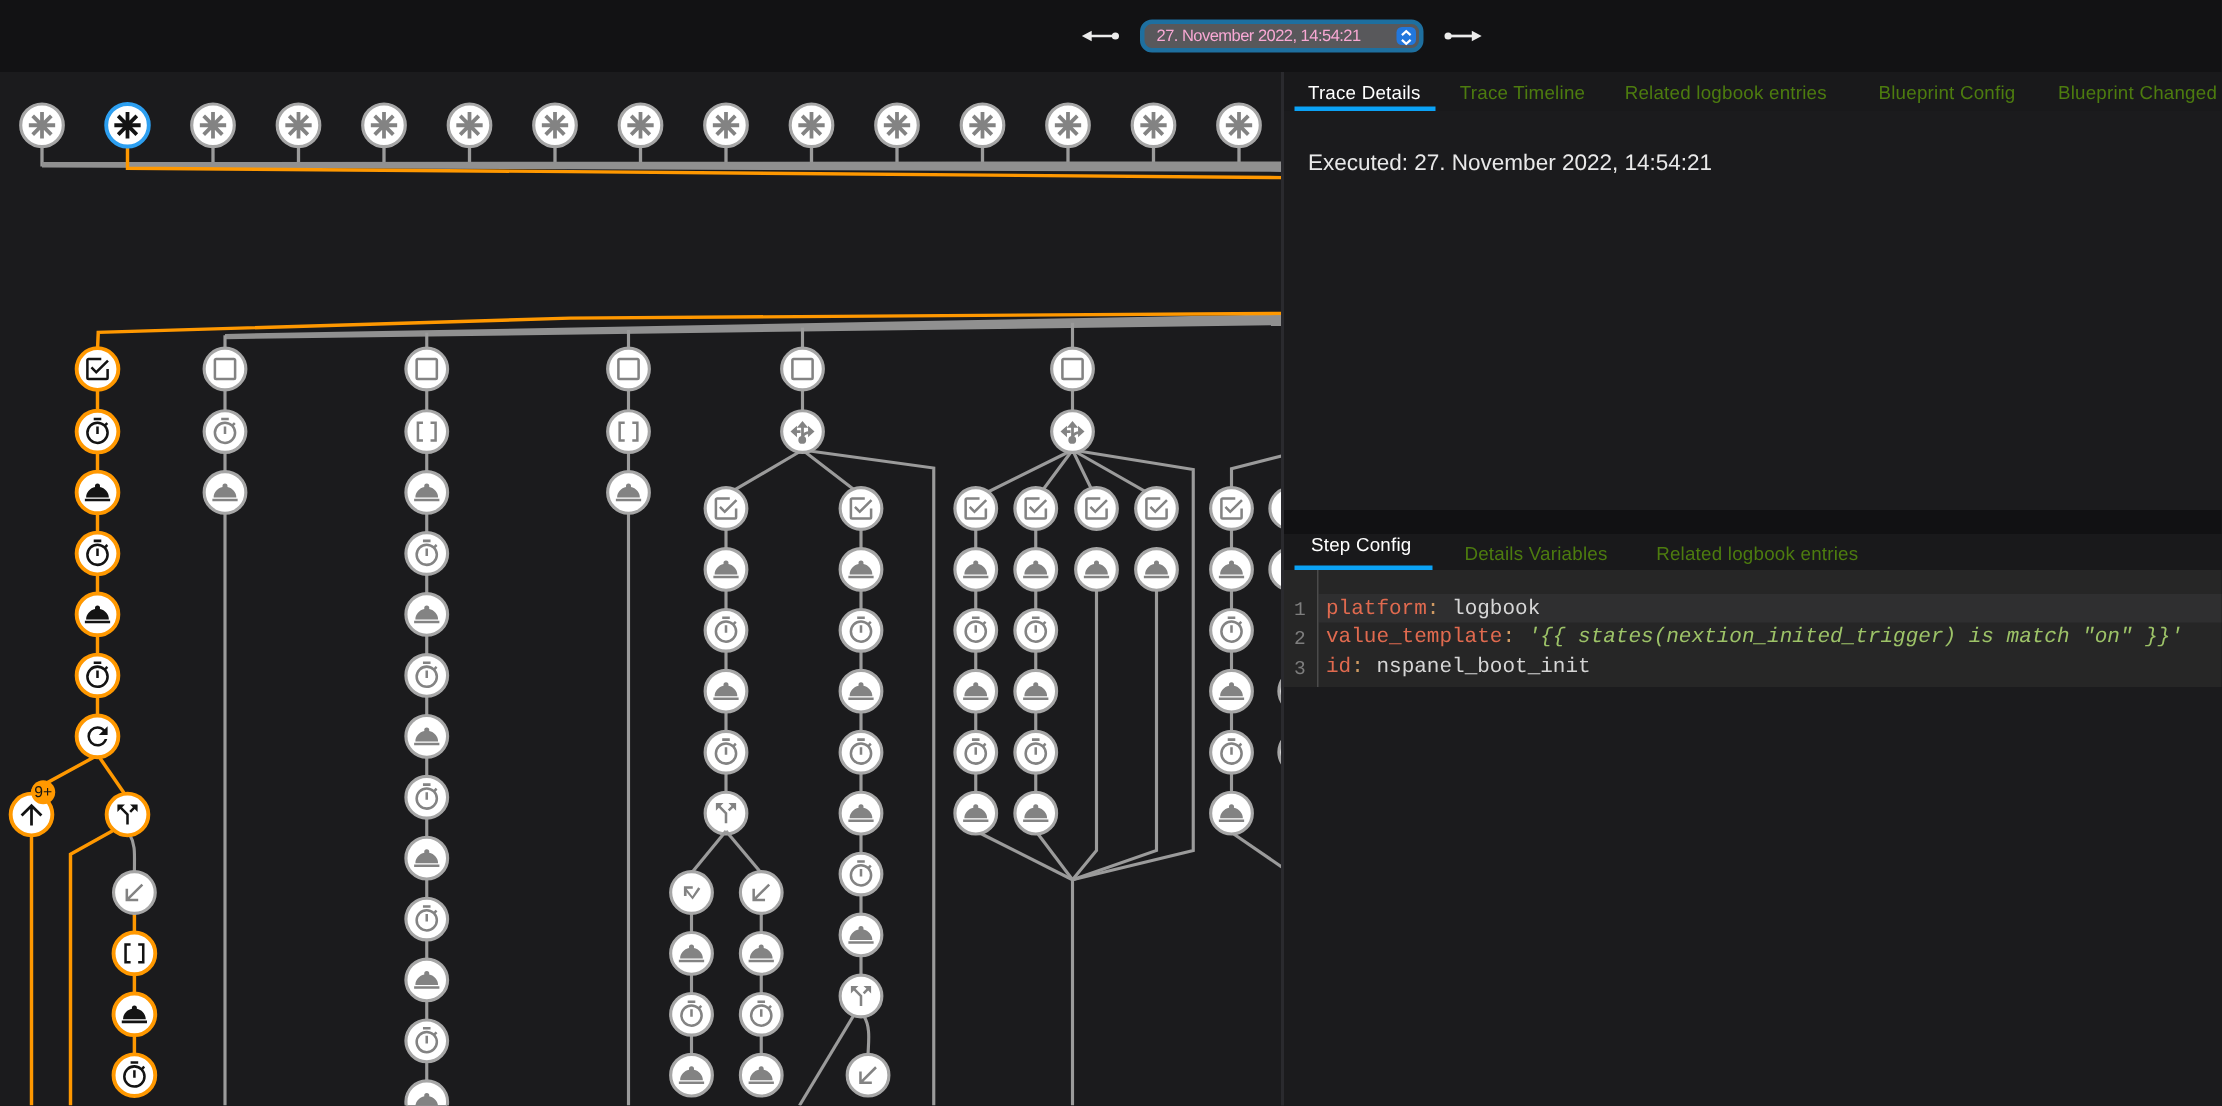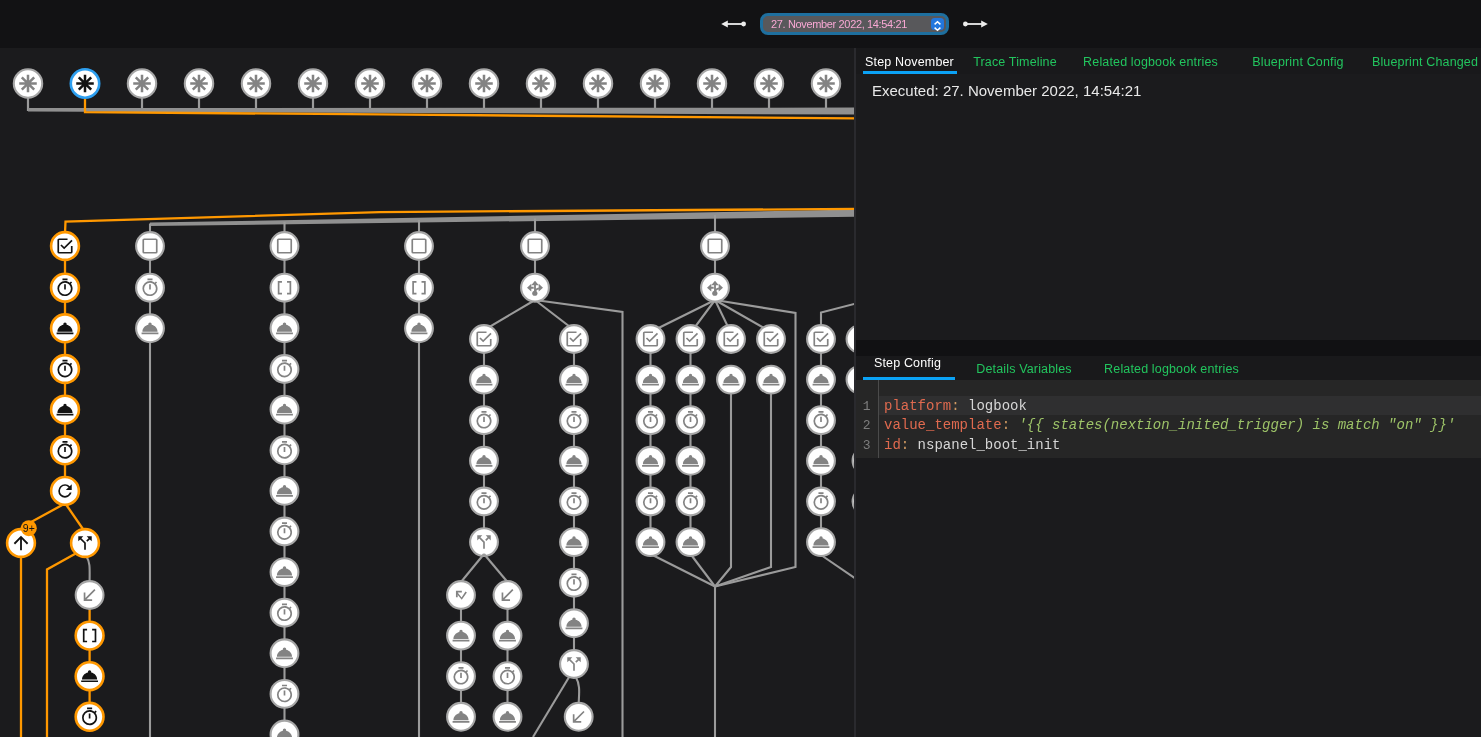--- a/index.html
+++ b/index.html
@@ -5,21 +5,21 @@
 html,body { width:1481px; height:737px; background:#1b1b1d; overflow:hidden;
   font-family:"Liberation Sans", sans-serif; }
 .abs { position:absolute; }
 #topbar { left:0; top:0; width:1481px; height:48px; background:#121214; }
 #datesel { left:760px; top:12.5px; width:189px; height:22px; background:#58585b;
   border:3px solid #1e6f9f; border-radius:8px; color:#f9a8d4; font-size:11px;
   line-height:16px; letter-spacing:-0.35px; padding-left:8px; white-space:nowrap; }
 #selbtn { left:930.5px; top:18px; width:13px; height:12px; background:#2277dd; border-radius:3.5px; }
 #panel { left:856px; top:48px; width:625px; height:689px; background:#1b1b1d; }
 .tabbar { position:absolute; left:0; width:625px; background:#19191b; }
-.tab { position:absolute; font-size:12.5px; color:#22c55e; letter-spacing:0.15px;
+.tab { position:absolute; font-size:12.5px; color:#4d7c0f; letter-spacing:0.15px;
   transform:translateX(-50%); white-space:nowrap; }
 .tab.act { color:#ffffff; }
 .underline { position:absolute; height:3px; background:#0ba2f5; }
 #code { left:0; top:332px; width:625px; height:78px; background:#262626;
   font-family:"Liberation Mono", monospace; font-size:14px; }
 .cl { position:absolute; left:28px; white-space:pre; }
 .ln { position:absolute; width:14.5px; text-align:right; color:#7e7e7e; font-size:13px; }
 .k { color:#e06a4f;text-align:right; } .c { color:#cf9a63; } .s { color:#9dc368;font-style:italic; } .v { color:#d6d6d6; }
 </style></head>
 <body>
@@ -325,28 +325,28 @@
     <circle cx="821" cy="542.1" r="13.9" fill="#ffffff" stroke="#a6a6a6" stroke-width="2.1"></circle>
     <use href="#i-bell" transform="translate(810.9,532.0) scale(0.8417)" color="#838383"></use>
     <circle cx="860.5" cy="339" r="13.9" fill="#ffffff" stroke="#a6a6a6" stroke-width="2.1"></circle>
     <circle cx="860.5" cy="379.6" r="13.9" fill="#ffffff" stroke="#a6a6a6" stroke-width="2.1"></circle>
     <circle cx="866.5" cy="460.8" r="13.9" fill="#ffffff" stroke="#a6a6a6" stroke-width="2.1"></circle>
     <circle cx="866.5" cy="501.5" r="13.9" fill="#ffffff" stroke="#a6a6a6" stroke-width="2.1"></circle>
 </svg>
 <div class="abs" style="left:854.2px;top:48px;width:2px;height:689px;background:#2a2a2e"></div>
 <div class="abs" id="panel">
   <div class="tabbar" style="top:0;height:26px">
-    <div class="tab act" style="left:53.5px;top:7px">Step November</div>
+    <div class="tab act" style="left:53.5px;top:7px">Trace Details</div>
     <div class="tab" style="left:159px;top:7px">Trace Timeline</div>
     <div class="tab" style="left:294.5px;top:7px">Related logbook entries</div>
     <div class="tab" style="left:442px;top:7px">Blueprint Config</div>
     <div class="tab" style="left:569px;top:7px">Blueprint Changed</div>
     <div class="underline" style="left:6.5px;top:23px;width:94px"></div>
   </div>
-  <div class="abs" style="left:16px;top:34px;font-size:15px;color:#e9e9e9">Executed: 27. November 2022, 14:54:21</div>
+  <div class="abs" style="left:16px;top:52px;font-size:15px;color:#e9e9e9">Executed: 27. November 2022, 14:54:21</div>
   <div class="abs" style="left:0;top:292px;width:625px;height:16px;background:#111113"></div>
   <div class="tabbar" style="top:308px;height:24px">
     <div class="tab act" style="left:51.5px;top:0">Step Config</div>
     <div class="tab" style="left:168px;top:6px">Details Variables</div>
     <div class="tab" style="left:315.5px;top:6px">Related logbook entries</div>
     <div class="underline" style="left:6.5px;top:21px;width:92px"></div>
   </div>
   <div class="abs" id="code">
     <div class="abs" style="left:22.5px;top:16px;width:602.5px;height:19.4px;background:#2f2f30"></div>
     <div class="abs" style="left:21.5px;top:0;width:1px;height:78px;background:#4b4b4b"></div>

